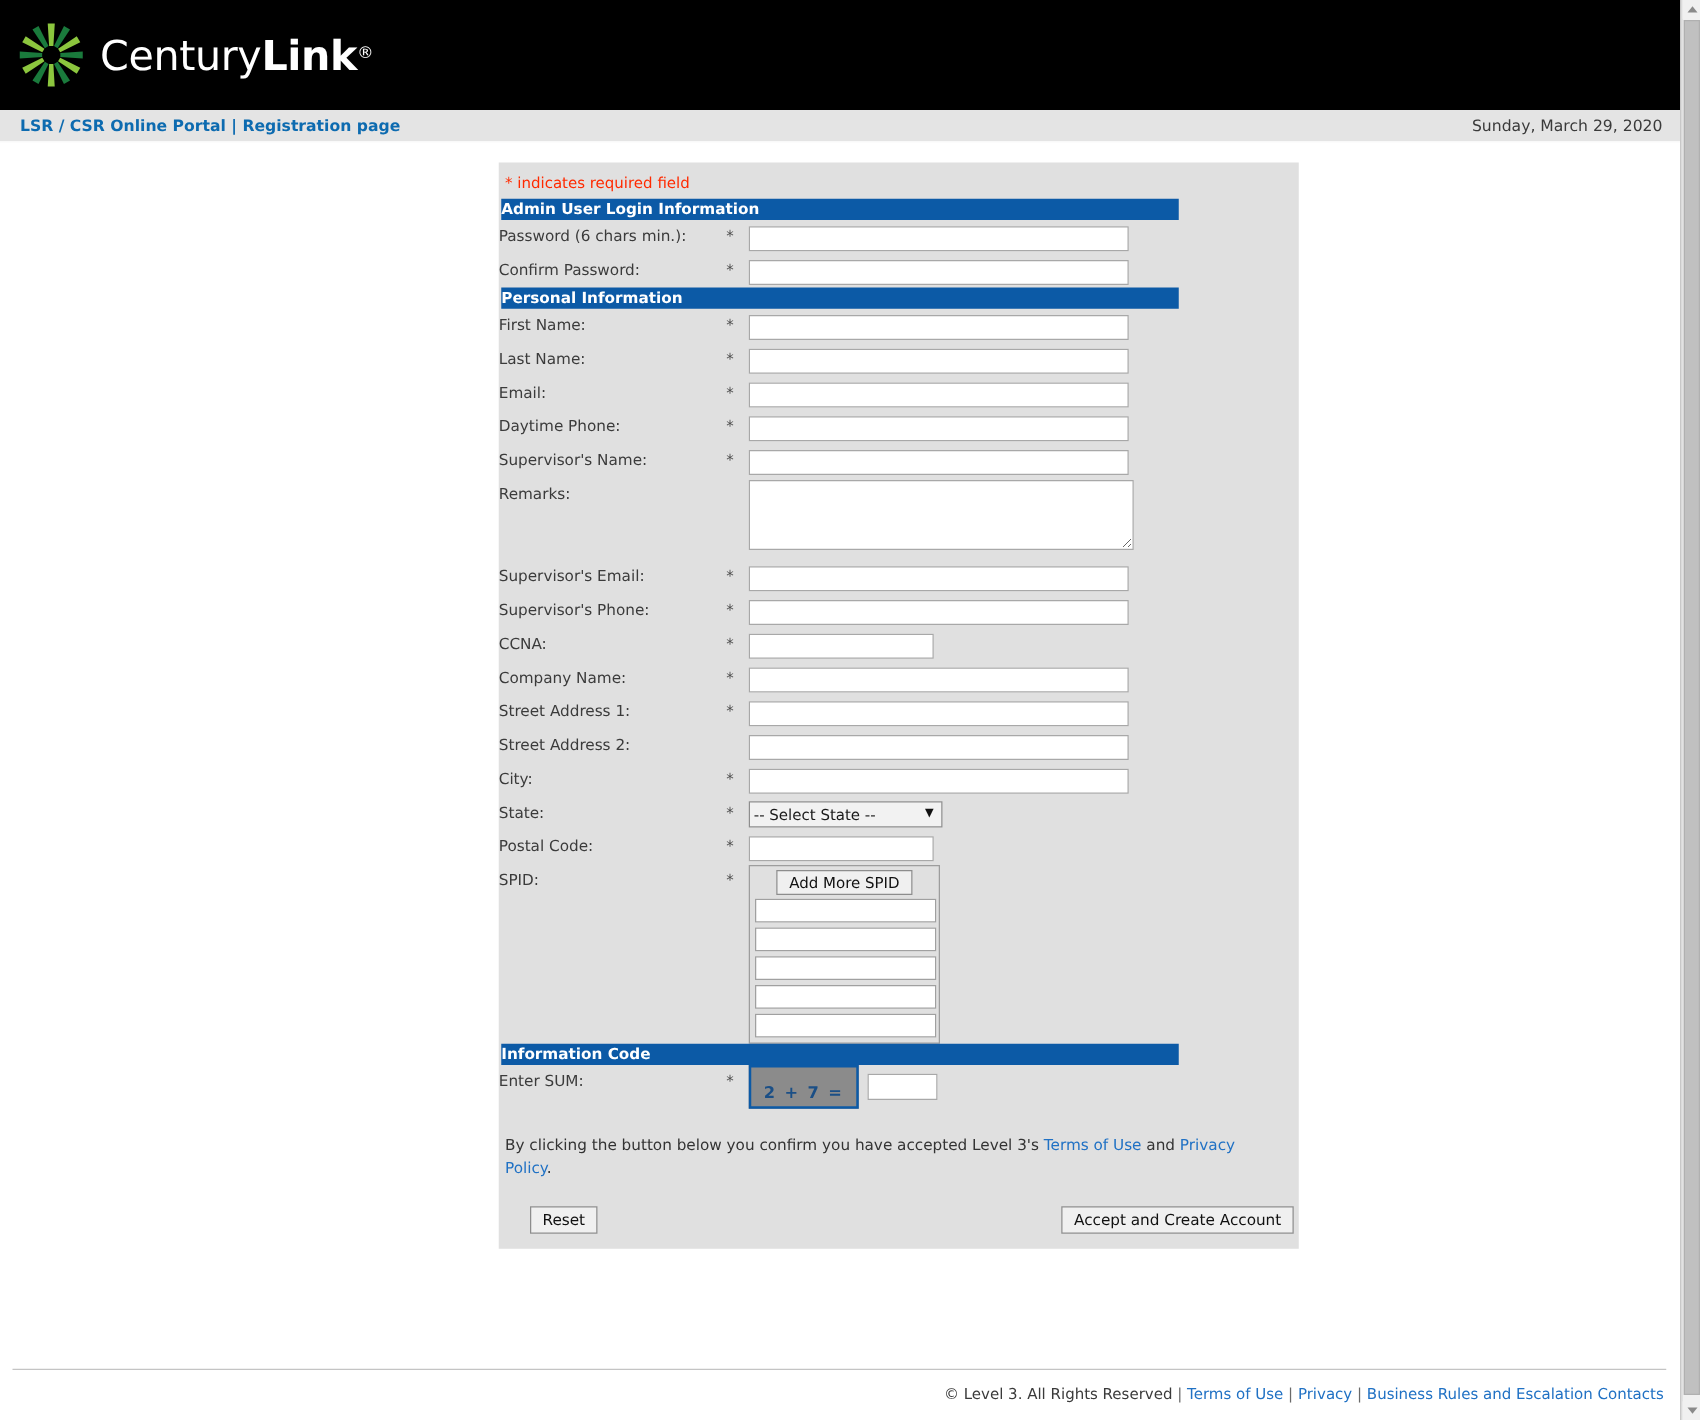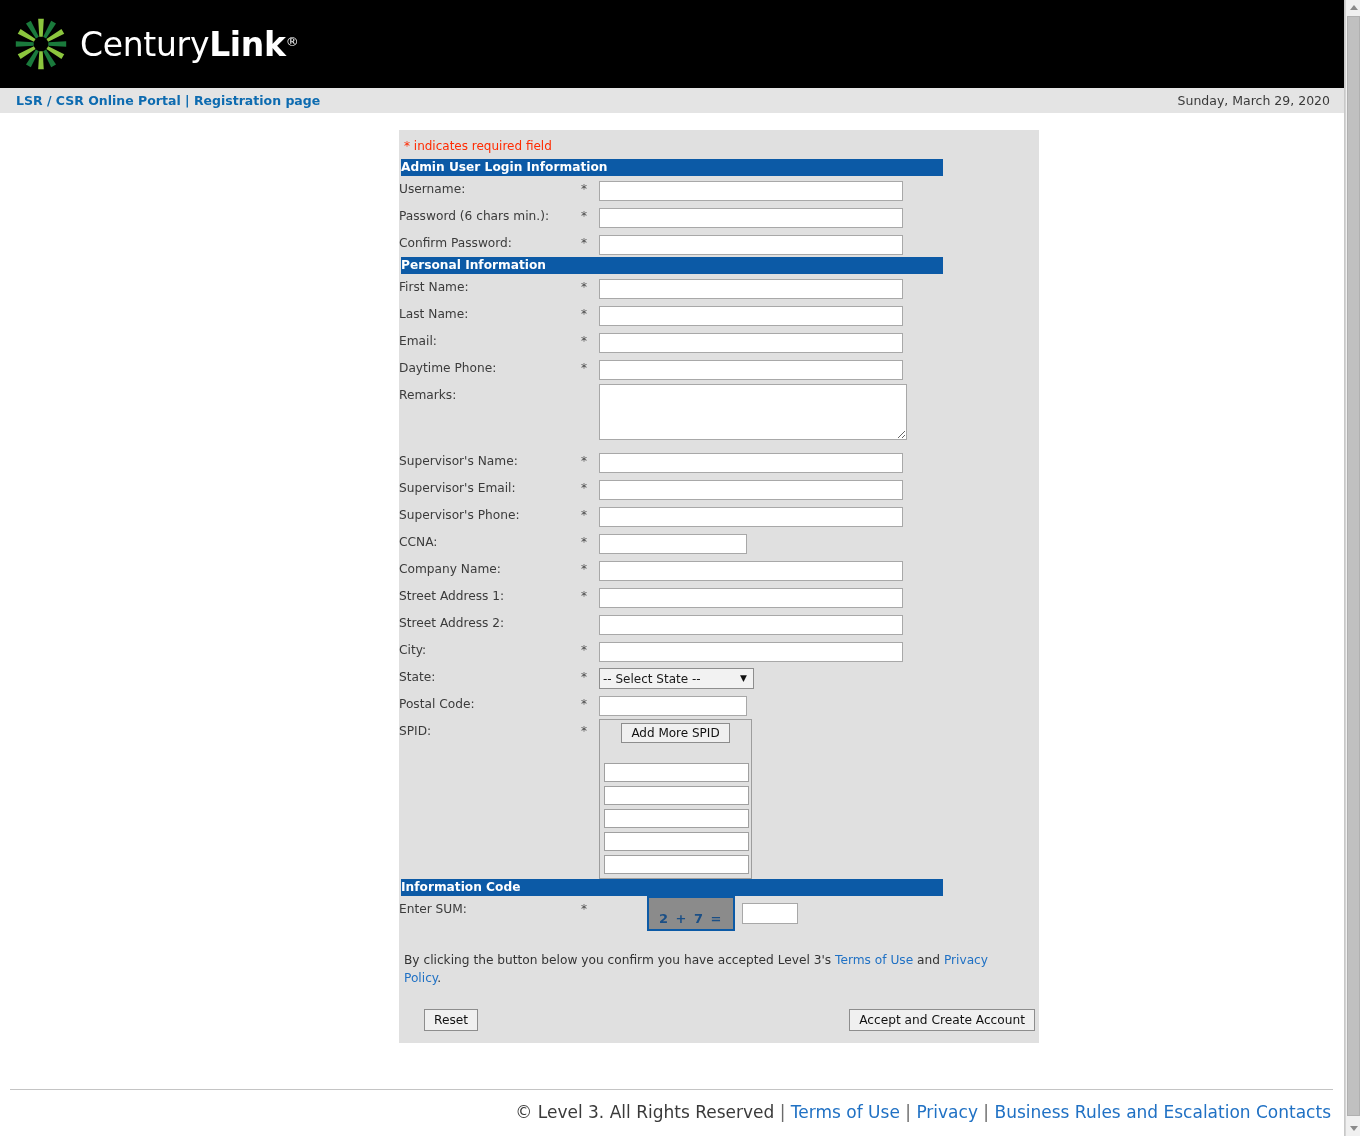--- a/index.html
+++ b/index.html
@@ -179,21 +179,21 @@
   
   .spidbox {
     border: 1px solid #9d9d9d;
     background: #e0e0e0;
     width: 153px;
     padding: 3px 3px 4px 3px;
     margin-top: 1px;
   }
   .spidbtn {
     display: block;
-    margin: 0 auto 20px auto;
+    margin: 0 auto 3px auto;
     font-size: 12px;
     font-family: "DejaVu Sans", "Liberation Sans", sans-serif;
     padding: 2px 9px;
     background: #f0f0f0;
     border: 1px solid #8d8d8d;
     color: #111;
     cursor: pointer;
   }
   .spidinp {
     display: block;
@@ -214,21 +214,20 @@
     display: inline-block;
     background: #8b8b8b;
     border: 2px solid #0c5aa6;
     color: #1b4f86;
     font-weight: 700;
     font-size: 13px;
     letter-spacing: 1.5px;
     padding: 13px 10px 3px 10px;
     vertical-align: middle;
     line-height: 15px;
-    margin-left: 48px;
   }
   .capinp {
     width: 56px;
     height: 21px;
     border: 1px solid #a8a8a8;
     background: #fff;
     margin-left: 7px;
     vertical-align: middle;
     font-size: 12px;
     font-family: "DejaVu Sans", "Liberation Sans", sans-serif;
@@ -260,21 +259,21 @@
   }
 
   
   .footwrap { position: absolute; left: 0; bottom: 0; width: 1345px; }
   .footrule {
     height: 1px; background: #c4c4c4;
     margin: 0 12px 0 10px;
   }
   .footlinks {
     text-align: right;
-    font-size: 17px;
+    font-size: 12px;
     color: #3a3a3a;
     padding: 12px 14px 14px 0;
     white-space: nowrap;
   }
   .footlinks a { color: #2071c4; text-decoration: none; }
   .footlinks .sep { color: #6a6a6a; }
 
   
   .scrollbar {
     position: absolute;
@@ -346,25 +345,20 @@
   </div>
 
   <div class="content">
     <div class="formpanel">
 
       <div class="reqnote">* indicates required field</div>
 
       <div class="sechead">Admin User Login Information</div>
       <table class="frm">
         <tbody>
-              <tr>
-          <td class="lbl">Username:</td>
-          <td class="star">*</td>
-          <td class="fld"><input class="txt" type="text" value="" style=""></td>
-        </tr>
         <tr>
           <td class="lbl">Password (6 chars min.):</td>
           <td class="star">*</td>
           <td class="fld"><input class="txt" type="password" value="" style=""></td>
         </tr>
         <tr>
           <td class="lbl">Confirm Password:</td>
           <td class="star">*</td>
           <td class="fld"><input class="txt" type="password" value="" style=""></td>
         </tr>
@@ -388,28 +382,28 @@
           <td class="lbl">Email:</td>
           <td class="star">*</td>
           <td class="fld"><input class="txt" type="text" value="" style=""></td>
         </tr>
         <tr>
           <td class="lbl">Daytime Phone:</td>
           <td class="star">*</td>
           <td class="fld"><input class="txt" type="text" value="" style=""></td>
         </tr>
         <tr>
+          <td class="lbl">Supervisor's Name:</td>
+          <td class="star">*</td>
+          <td class="fld"><input class="txt" type="text" value="" style=""></td>
+        </tr>
+        <tr>
           <td class="lbl">Remarks:</td>
           <td class="star"></td>
           <td style="height:66px"><textarea class="ta" style=""></textarea></td>
-        </tr>
-        <tr>
-          <td class="lbl">Supervisor's Name:</td>
-          <td class="star">*</td>
-          <td class="fld"><input class="txt" type="text" value="" style=""></td>
         </tr>
         <tr>
           <td class="lbl">Supervisor's Email:</td>
           <td class="star">*</td>
           <td class="fld"><input class="txt" type="text" value="" style=""></td>
         </tr>
         <tr>
           <td class="lbl">Supervisor's Phone:</td>
           <td class="star">*</td>
           <td class="fld"><input class="txt" type="text" value="" style=""></td>

